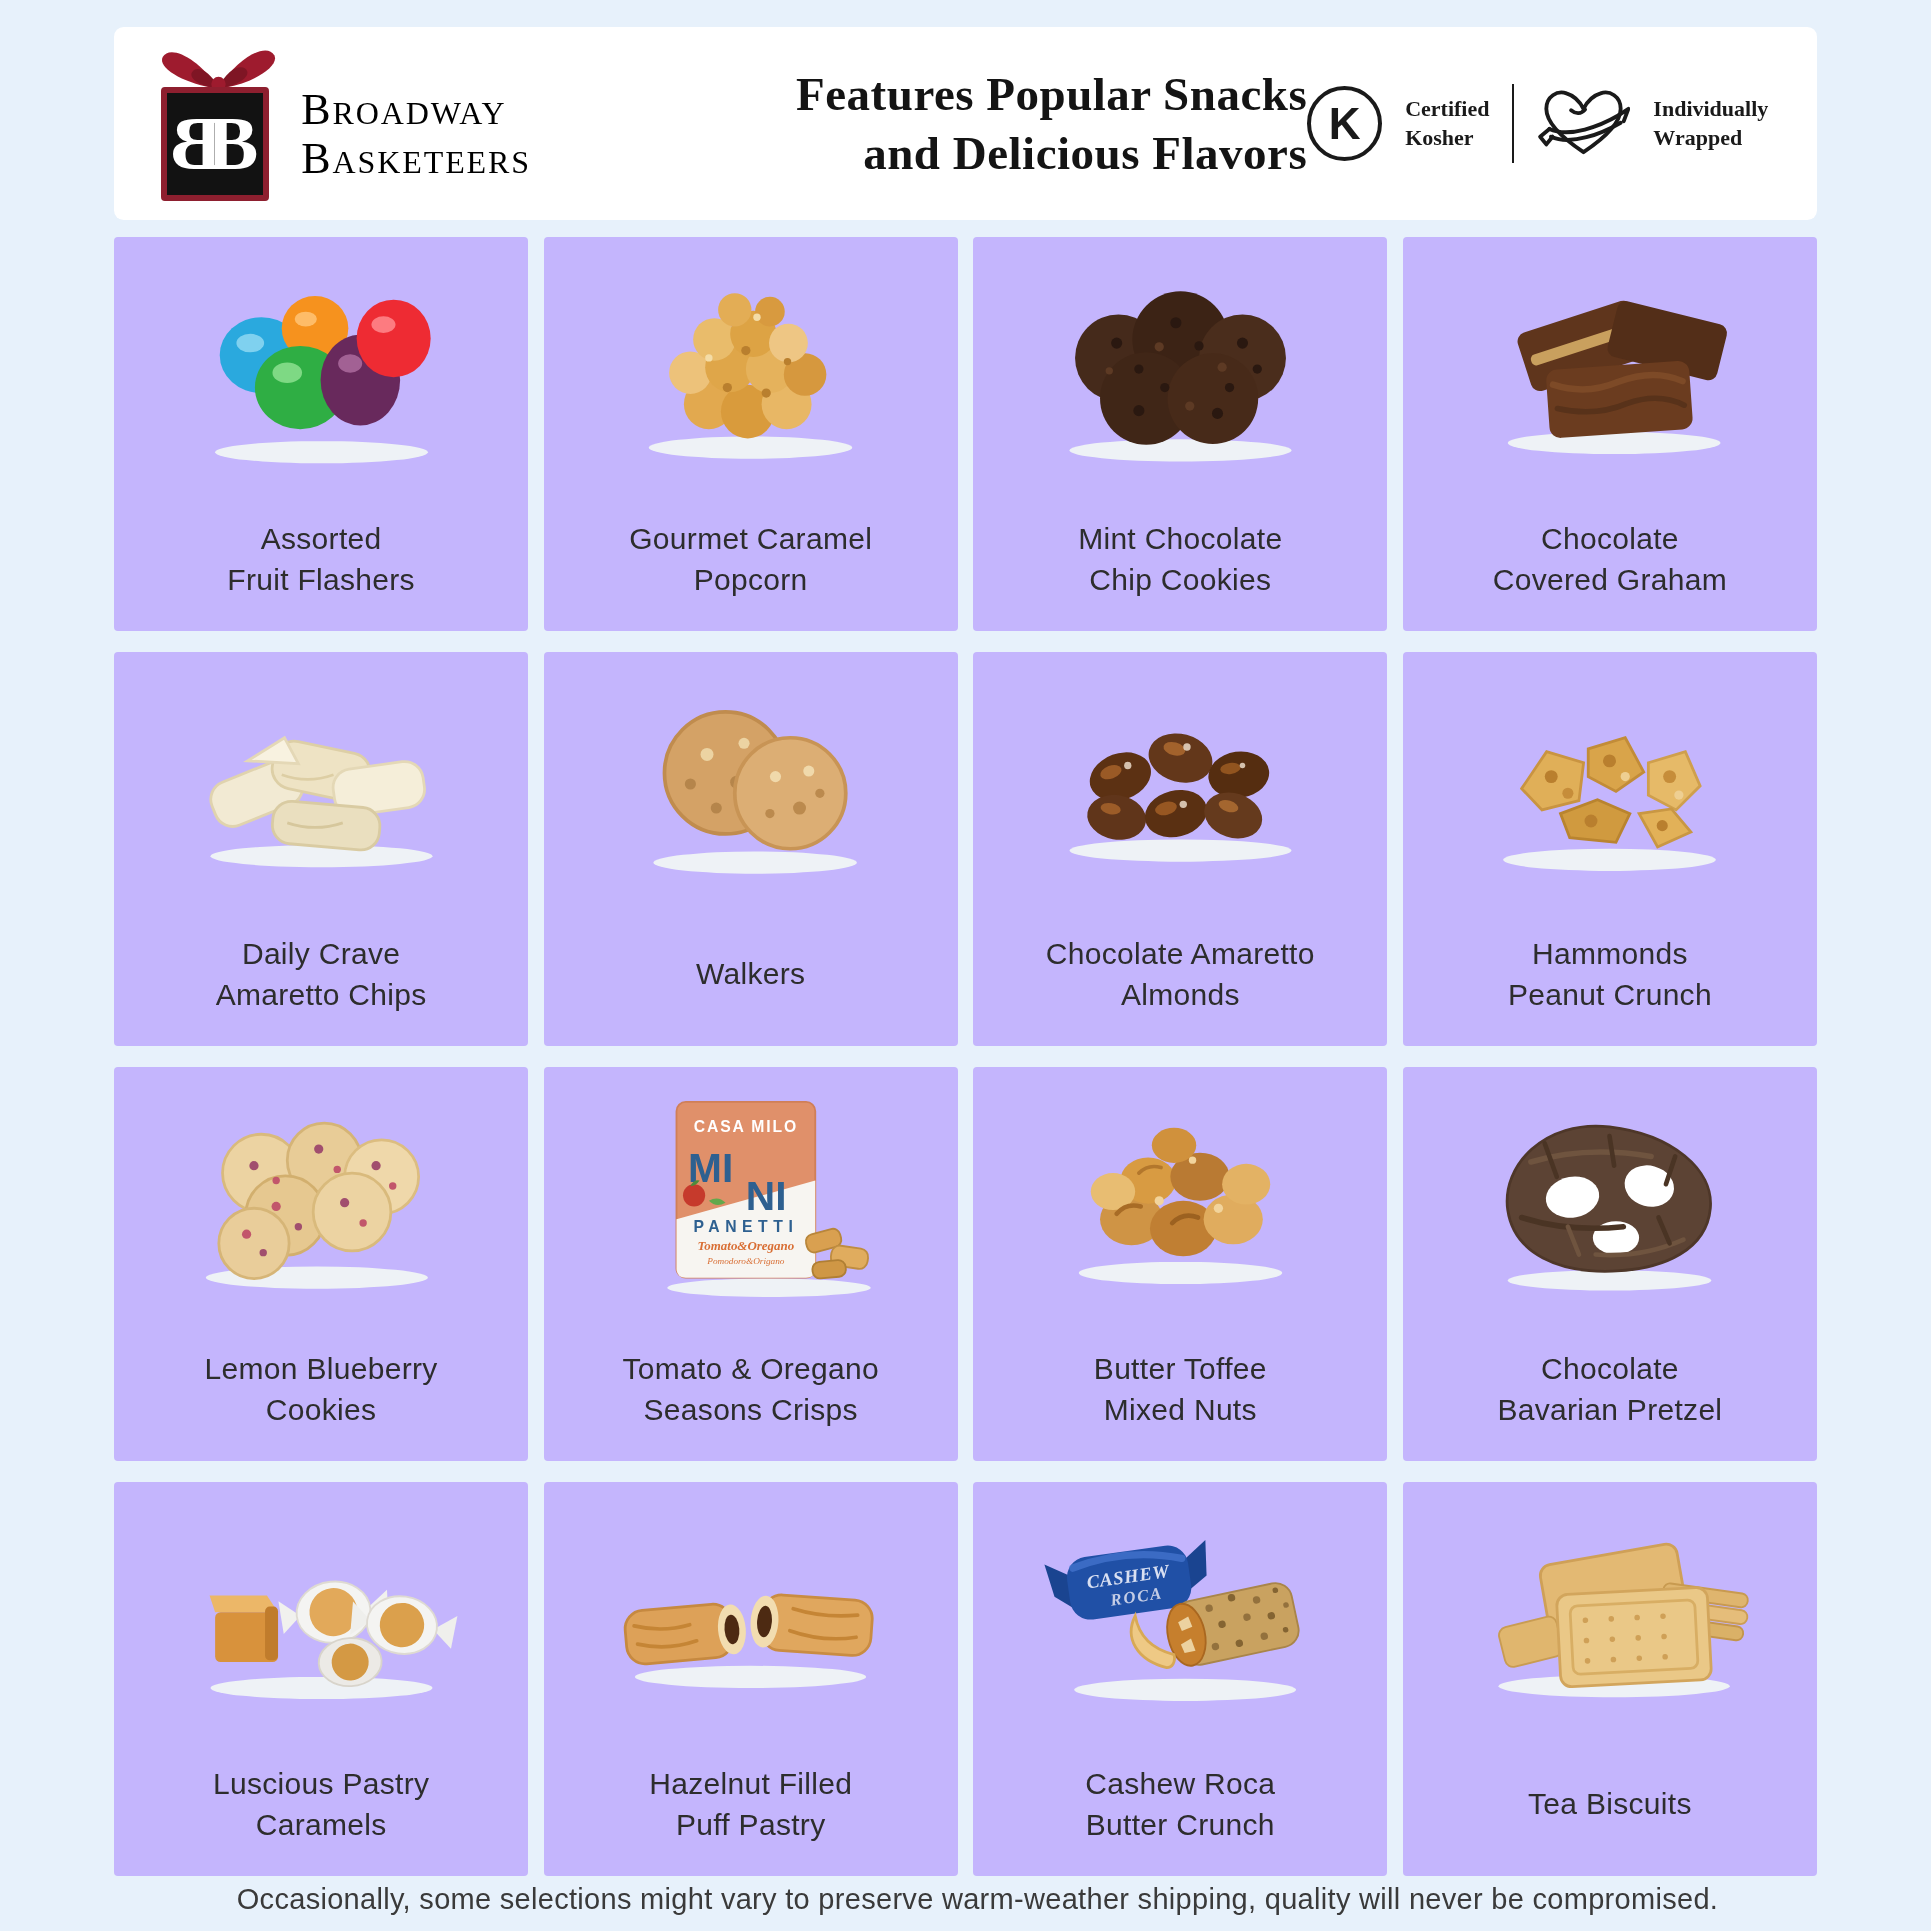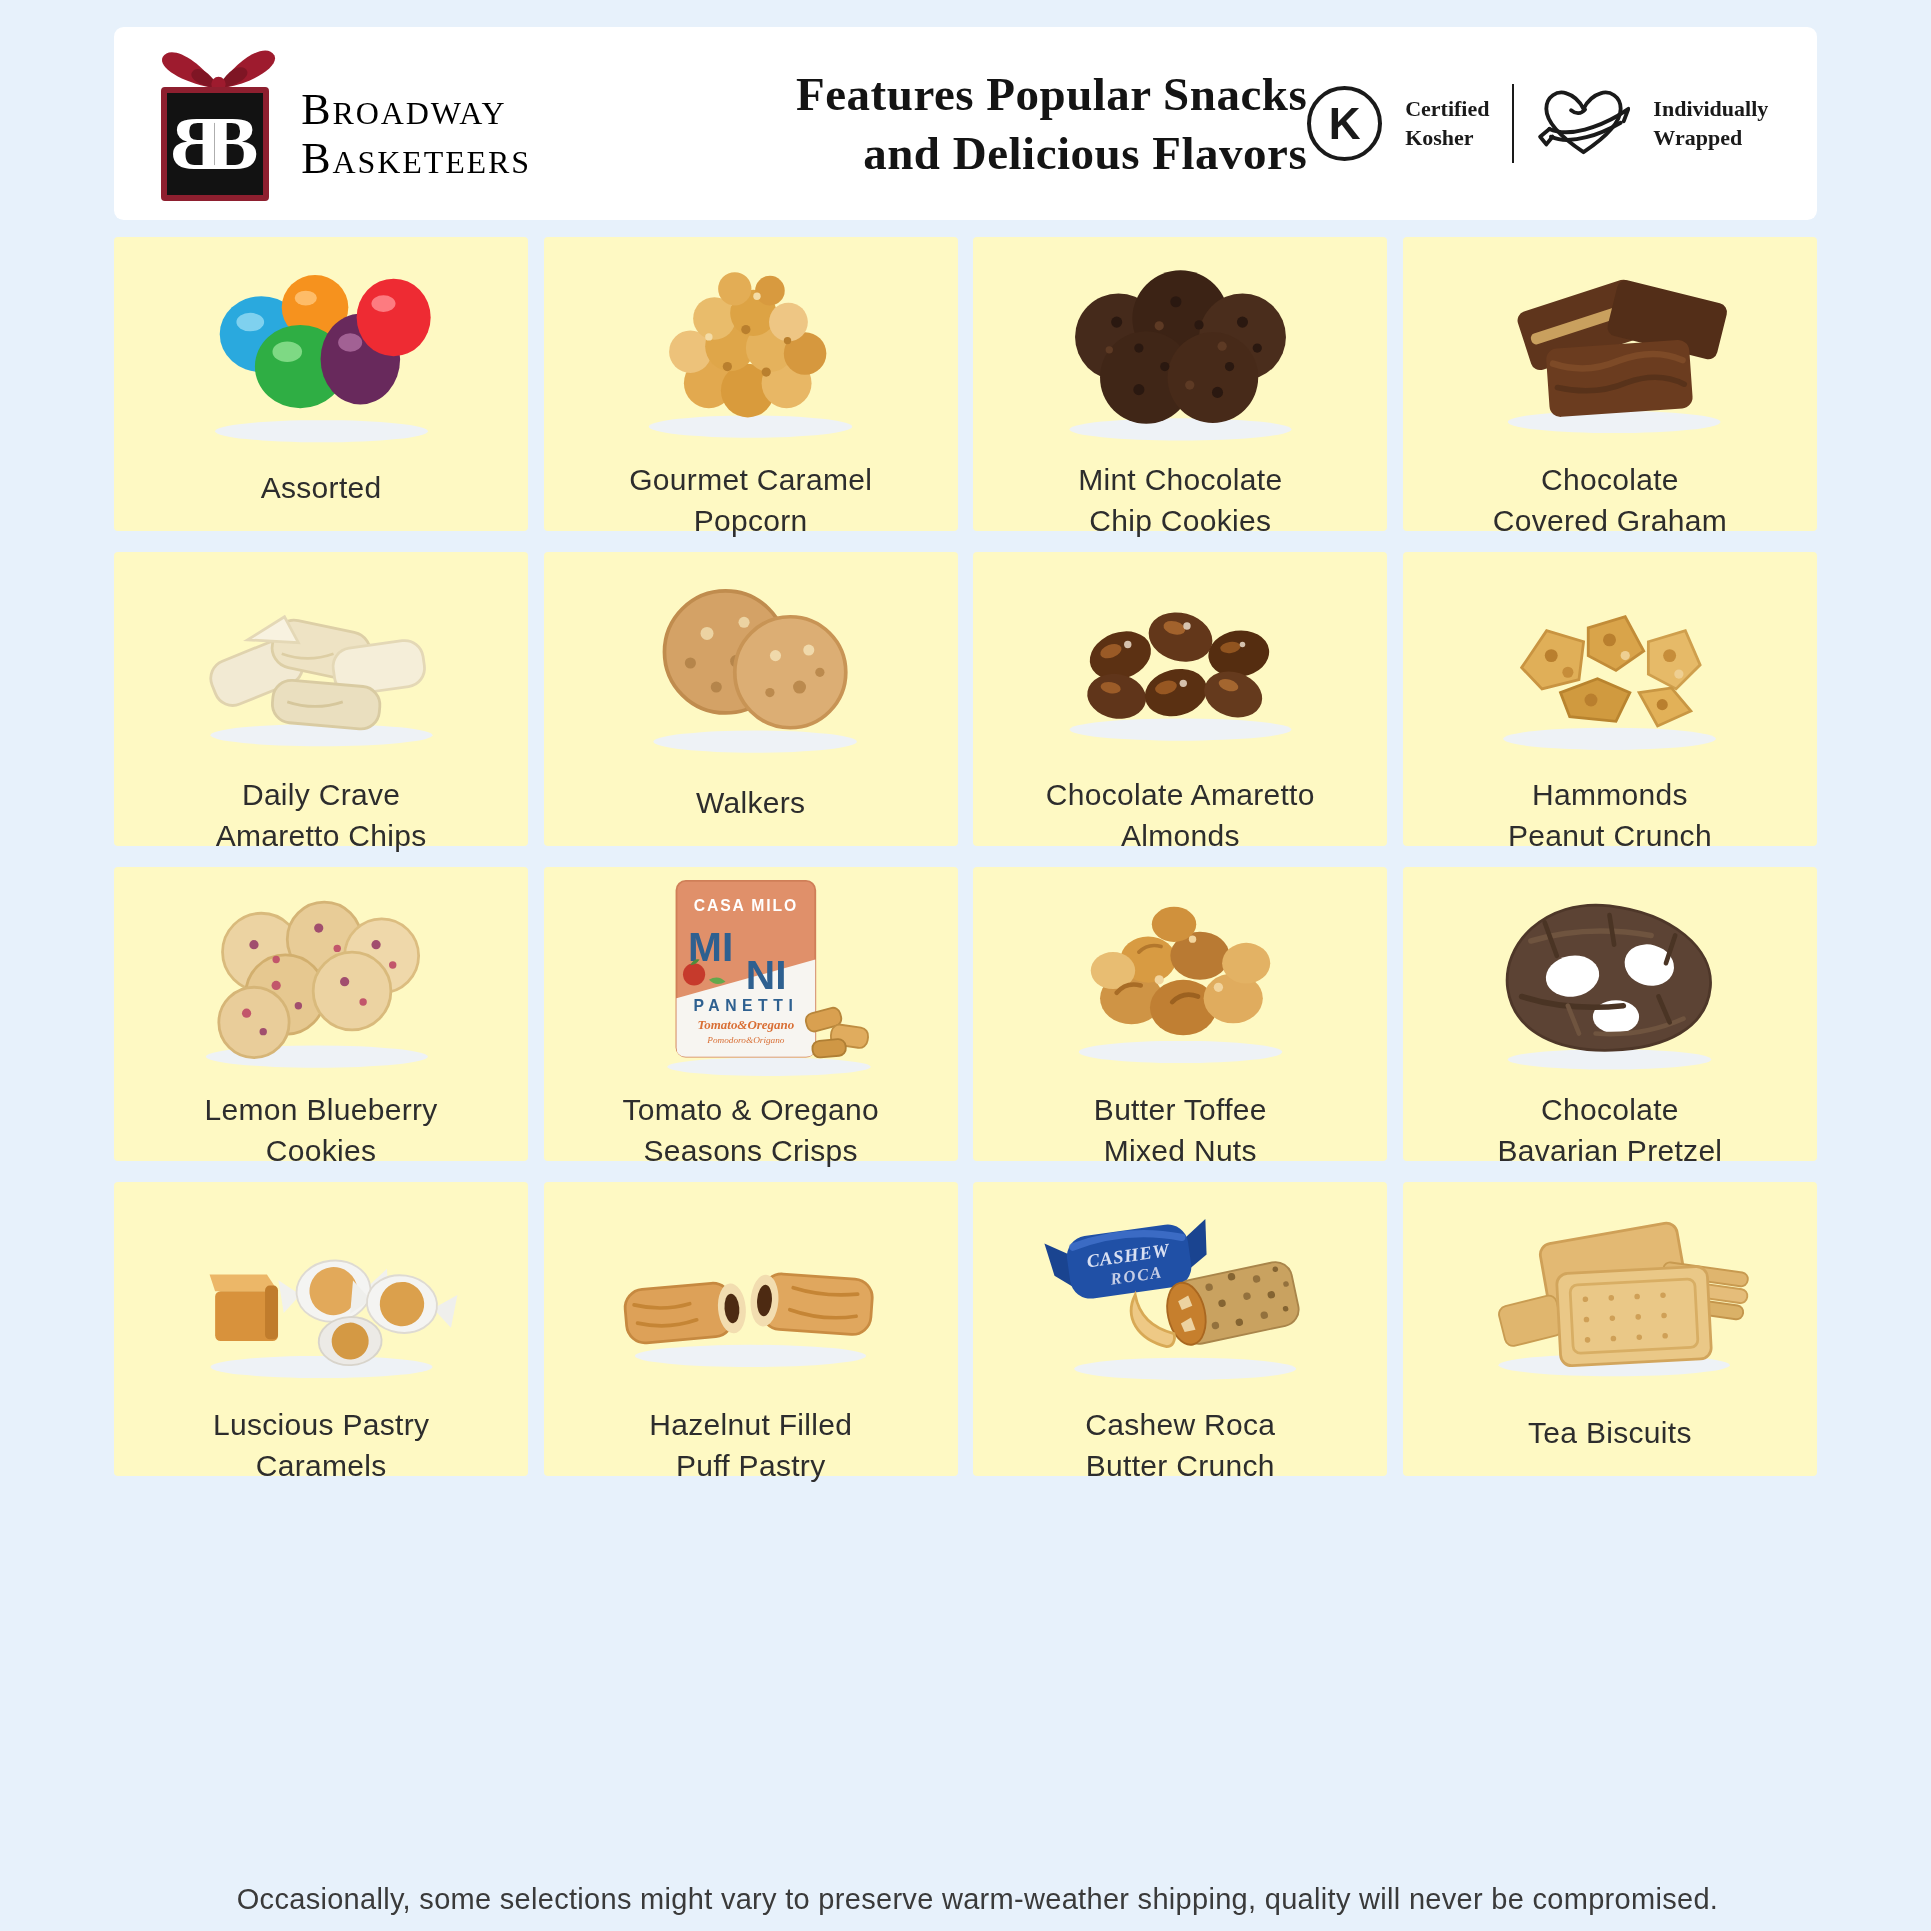--- a/index.html
+++ b/index.html
@@ -47,21 +47,21 @@
   .badge-label{
     font-family:"Liberation Serif",serif;font-weight:700;color:#1a1a1a;
     font-size:22px;line-height:1.3;
   }
   .divider{width:1.9px;height:79px;background:#1a1a1a;}
   .grid{
     position:absolute;left:114px;top:237px;width:1703px;
     display:grid;grid-template-columns:repeat(4,1fr);column-gap:15.4px;row-gap:21px;
   }
   .card{
-    margin:0;background:#fef9c3;border-radius:3.9px;height:294px;
+    margin:0;background:#c4b5fd;border-radius:3.9px;height:394px;
     display:flex;flex-direction:column;align-items:flex-end;
   }
   .card-img{flex:1;display:flex;align-items:center;justify-content:center;width:100%;}
   .card-label{
     height:114px;margin:auto 0 15.4px 0;width:100%;
     display:flex;flex-direction:column;justify-content:center;
     text-align:center;color:#2d2d2d;font-size:30px;line-height:41px;letter-spacing:0.3px;
   }
   .card-label span{display:block;}
   .footer{
@@ -137,20 +137,21 @@
         <ellipse cx="142" cy="140" rx="49" ry="45" fill="#2fae44"></ellipse>
         <ellipse cx="128" cy="124" rx="16" ry="11" fill="#8ce08f" opacity=".85"></ellipse>
         <ellipse cx="207" cy="132" rx="43" ry="49" fill="#68295c"></ellipse>
         <ellipse cx="196" cy="114" rx="13" ry="10" fill="#a8679a" opacity=".9"></ellipse>
         <ellipse cx="243" cy="87" rx="40" ry="42" fill="#ee2b33"></ellipse>
         <ellipse cx="232" cy="72" rx="13" ry="9" fill="#ff8a8e" opacity=".85"></ellipse>
       </svg>
     </div>
     <figcaption class="card-label">
       <span>Assorted</span>
+      <span>Fruit Flashers</span>
     </figcaption>
   </figure>
 
   <figure class="card">
     <div class="card-img">
       <svg width="309" height="222" viewBox="0 0 330 240">
         <ellipse cx="165" cy="205" rx="110" ry="12" fill="#eef2f6"></ellipse>
         <circle cx="120" cy="158" r="27" fill="#e2a94f"></circle>
           <circle cx="162" cy="166" r="29" fill="#d99b3c"></circle>
         <circle cx="204" cy="158" r="27" fill="#e8b765"></circle>

